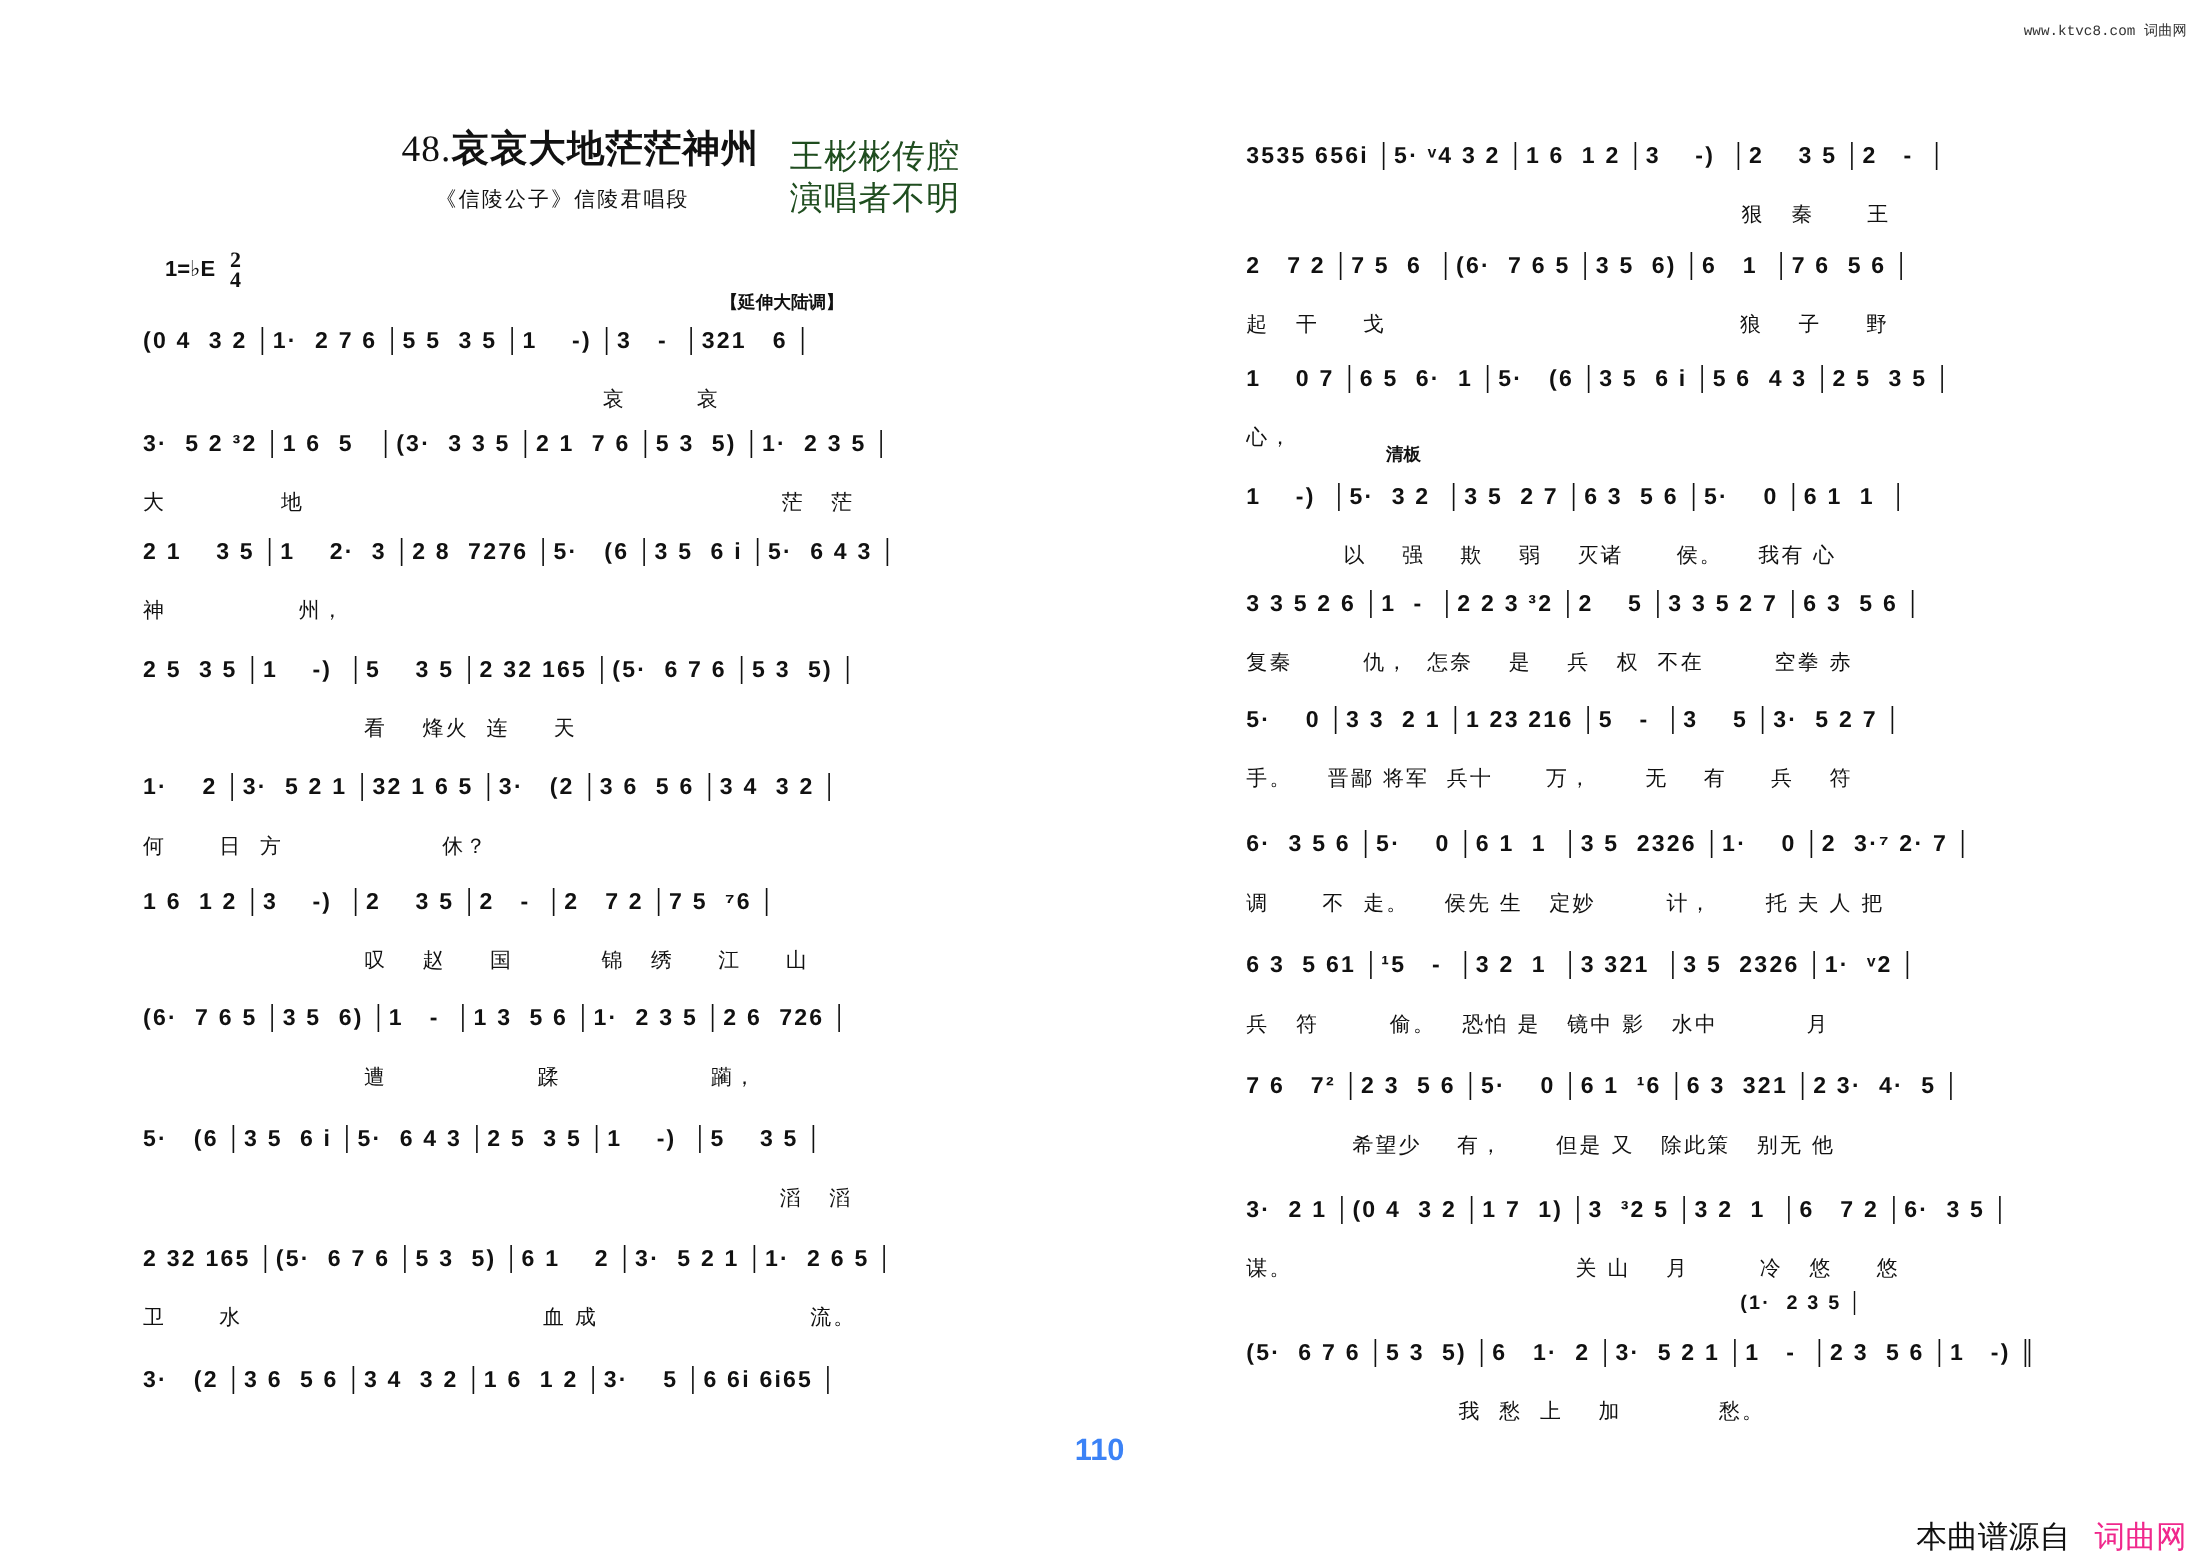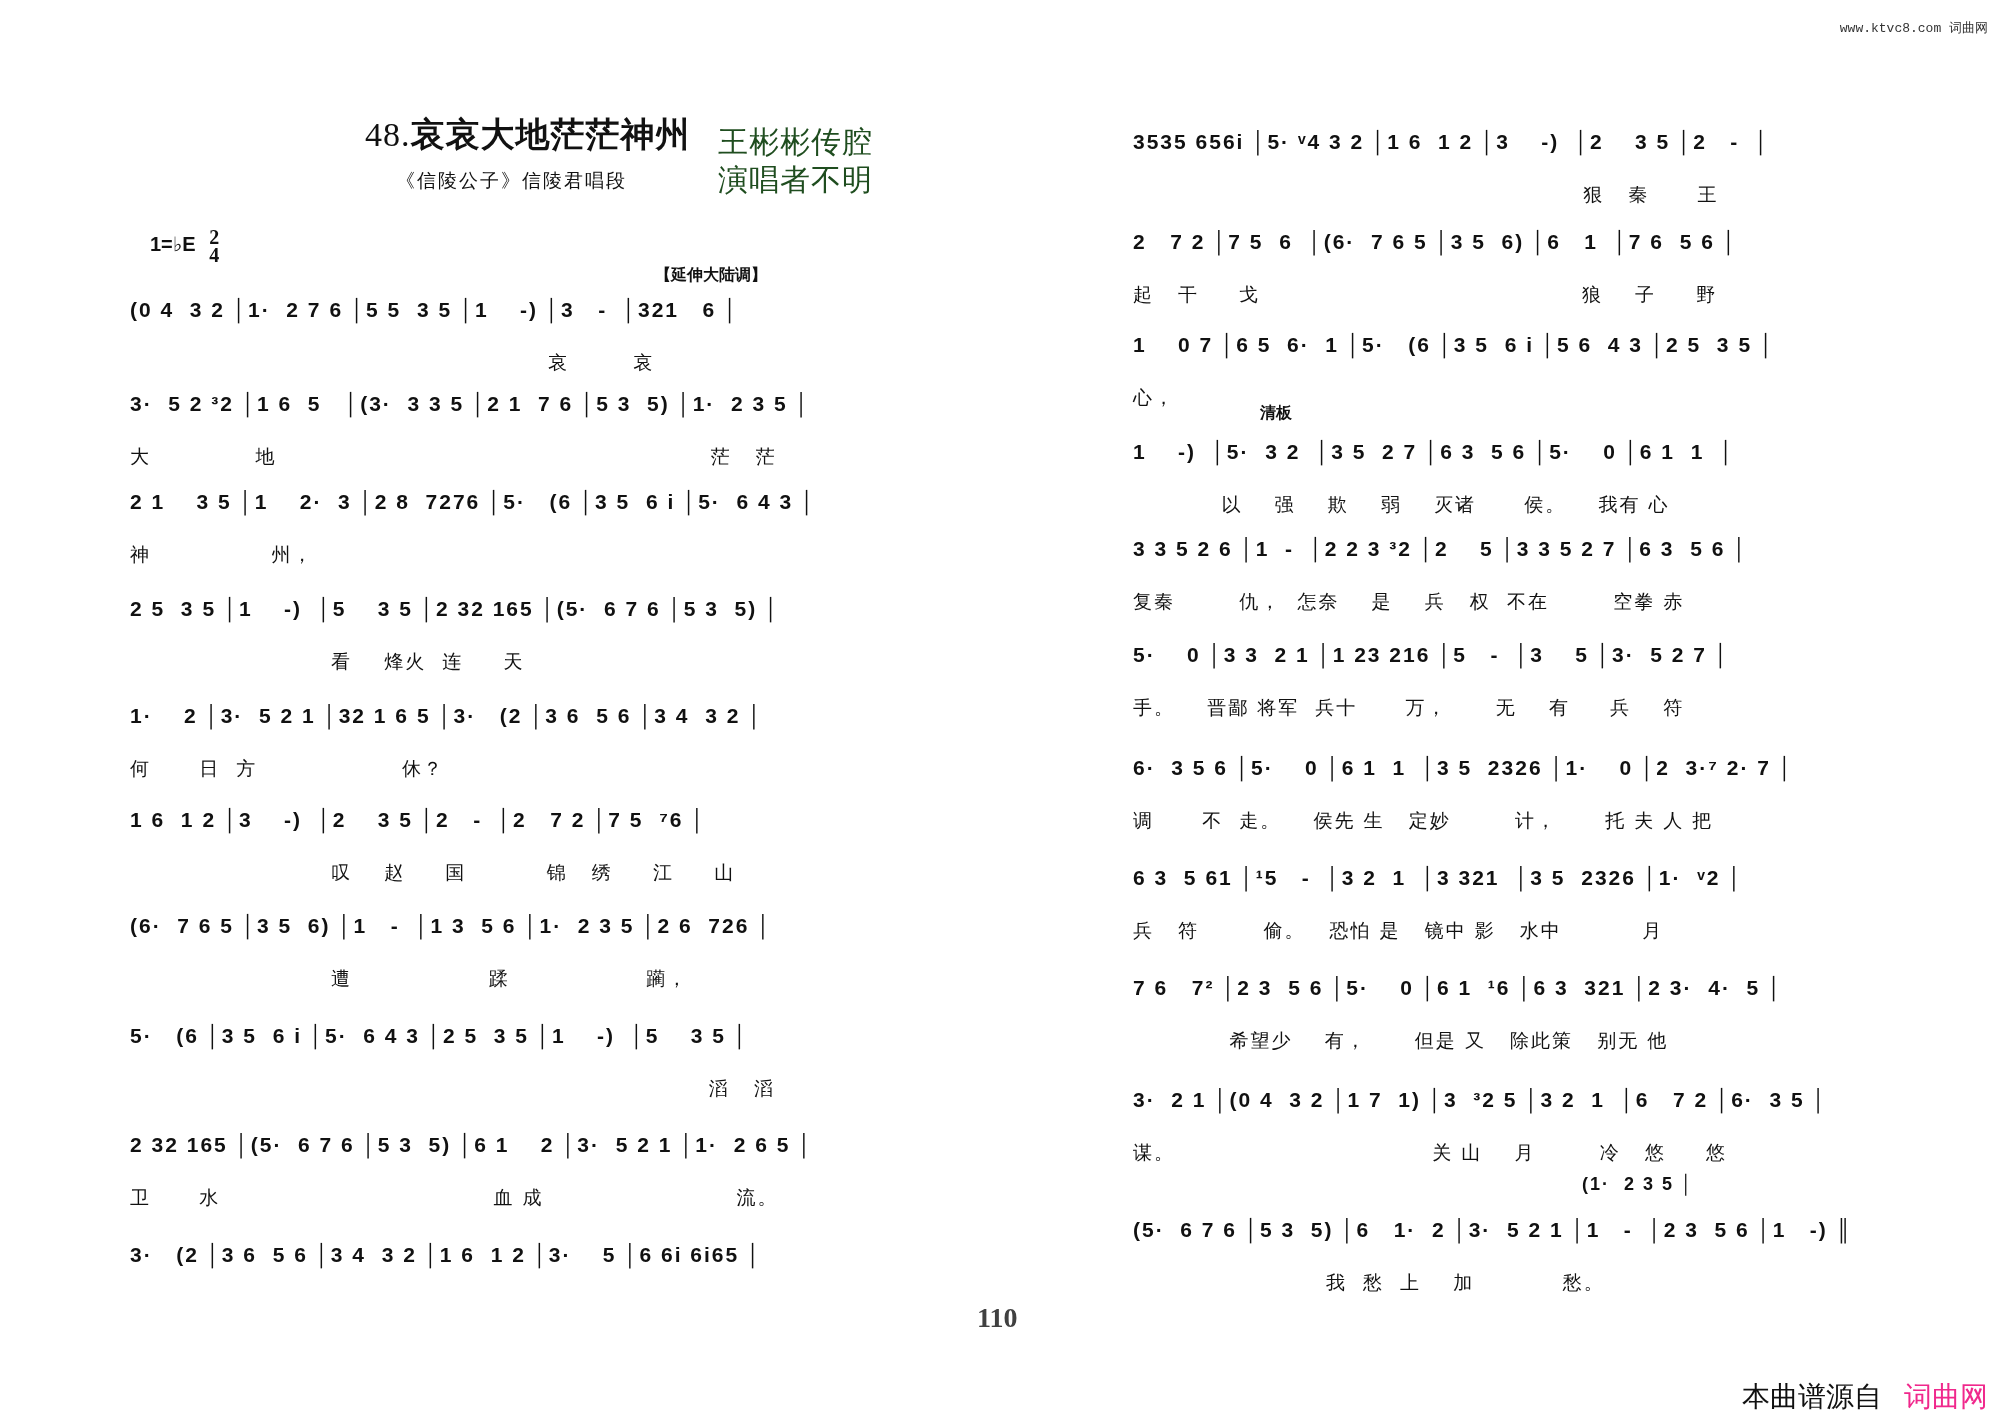--- a/index.html
+++ b/index.html
@@ -11,21 +11,21 @@
   .title { left: 365px; top: 112px; font-size: 34px; font-weight: bold; font-family: "DejaVu Sans", sans-serif; letter-spacing: 1px; }
   .title .num { font-family: "Liberation Serif", serif; font-weight: normal; }
   .subtitle { left: 396px; top: 168px; font-size: 19px; font-family: "DejaVu Serif", serif; letter-spacing: 2px; }
   .credit { left: 718px; font-size: 30px; color: #1f4d1f; font-family: "DejaVu Sans", sans-serif; font-weight: 300; letter-spacing: 1px; }
   .credit.l1 { top: 122px; } .credit.l2 { top: 160px; }
   .key { left: 150px; top: 228px; font-size: 20px; font-weight: bold; }
   .key .frac { display: inline-block; vertical-align: middle; text-align: center; line-height: 18px; margin-left: 8px; font-family: "Liberation Serif", serif; }
   .watermark-top { right: 12px; top: 2px; font-size: 13px; font-family: "Liberation Mono", monospace; color: #333; margin-top: 17px; }
   .watermark-bottom { right: 12px; top: 1378px; font-size: 28px; }
   .watermark-bottom .brand { color: #f0288c; margin-left: 22px; }
-  .page-number { left: 977px; top: 1302px; font-size: 28px; font-weight: bold; color: #404040; font-family: Liberation Serif, serif; }
+  .page-number { left: 977px; top: 1302px; font-size: 28px; font-weight: bold; color: #3b82f6; font-family: Liberation Sans, sans-serif; }
   .section-label { font-size: 16px; font-weight: bold; }
   .line { position: absolute; height: 70px; }
   .notes { position: absolute; top: 0; left: 0; white-space: pre; font-size: 21px; font-weight: bold; letter-spacing: 2px; }
   .lyrics { position: absolute; top: 36px; left: 0; white-space: pre; font-size: 19px; letter-spacing: 2px; font-family: "DejaVu Sans", sans-serif; margin-top: 16px; }
 </style>
 </head>
 <body>
 
 <div class="abs watermark-top">www.ktvc8.com 词曲网</div>
 

